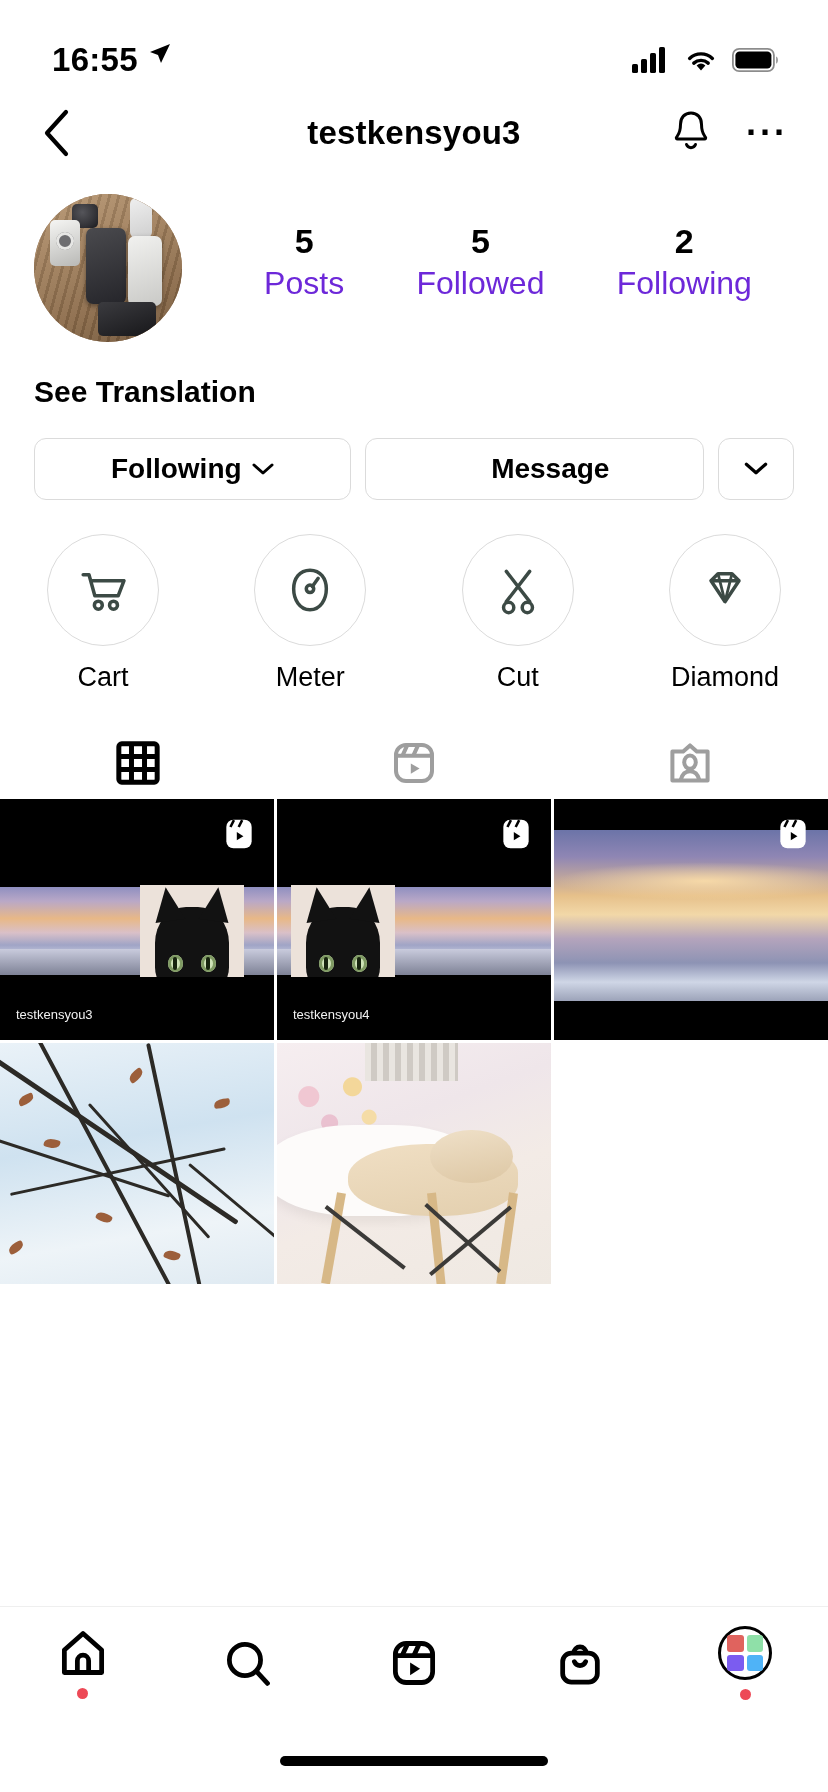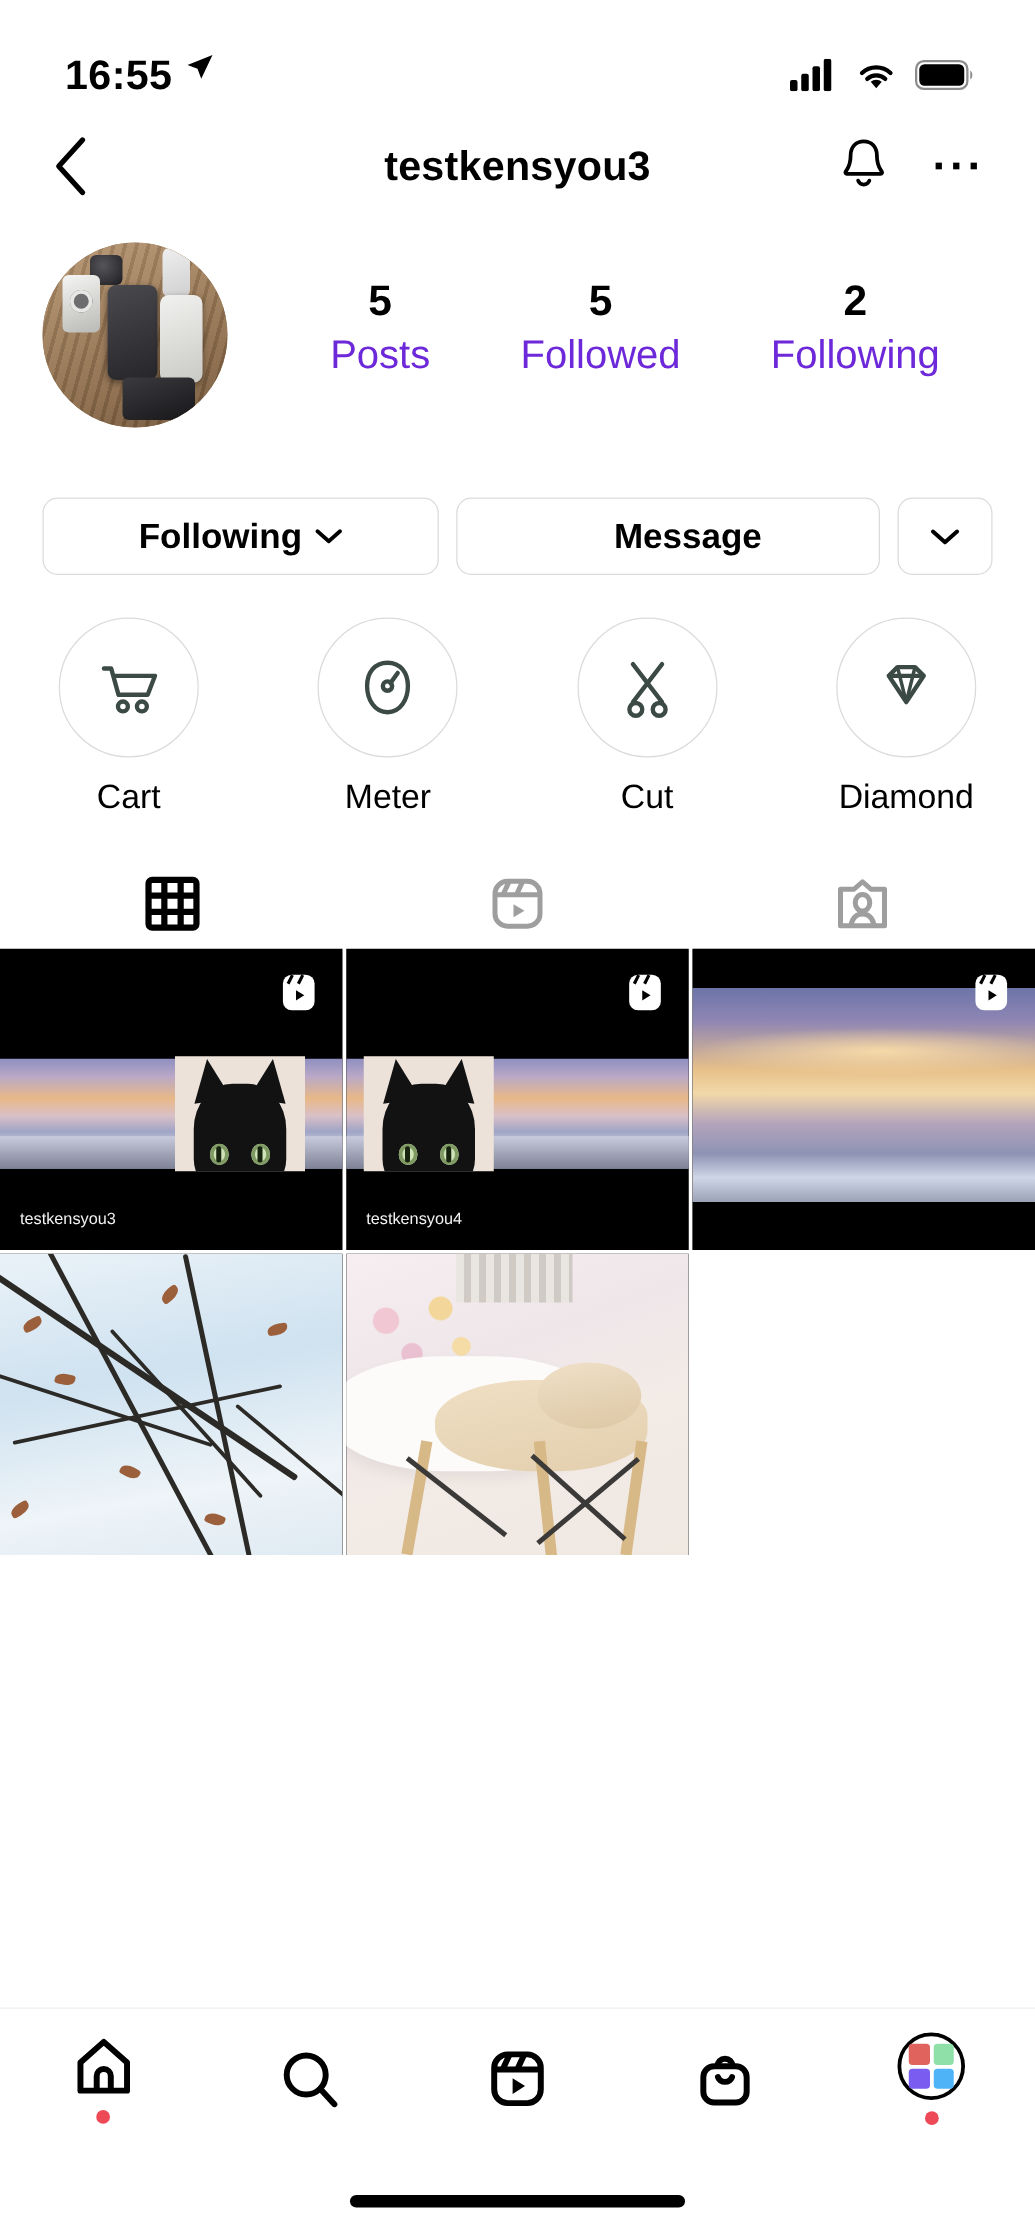--- a/index.html
+++ b/index.html
@@ -256,20 +256,21 @@
         <div class="stat-label">Followed</div>
       </div>
       <div class="stat">
         <div class="stat-num">2</div>
         <div class="stat-label">Following</div>
       </div>
     </div>
   </div>
 
   <div class="bio">
+    <div class="bio-line b">See Translation</div>
   </div>
 
   <div class="actions">
     <div class="btn btn-following">
       <span>Following</span>
       <svg width="22" height="14" viewBox="0 0 22 14">
         <path d="M2 3l9 8 9-8" stroke="#000" stroke-width="3" fill="none" stroke-linecap="round" stroke-linejoin="round"></path>
       </svg>
     </div>
     <div class="btn btn-message">

